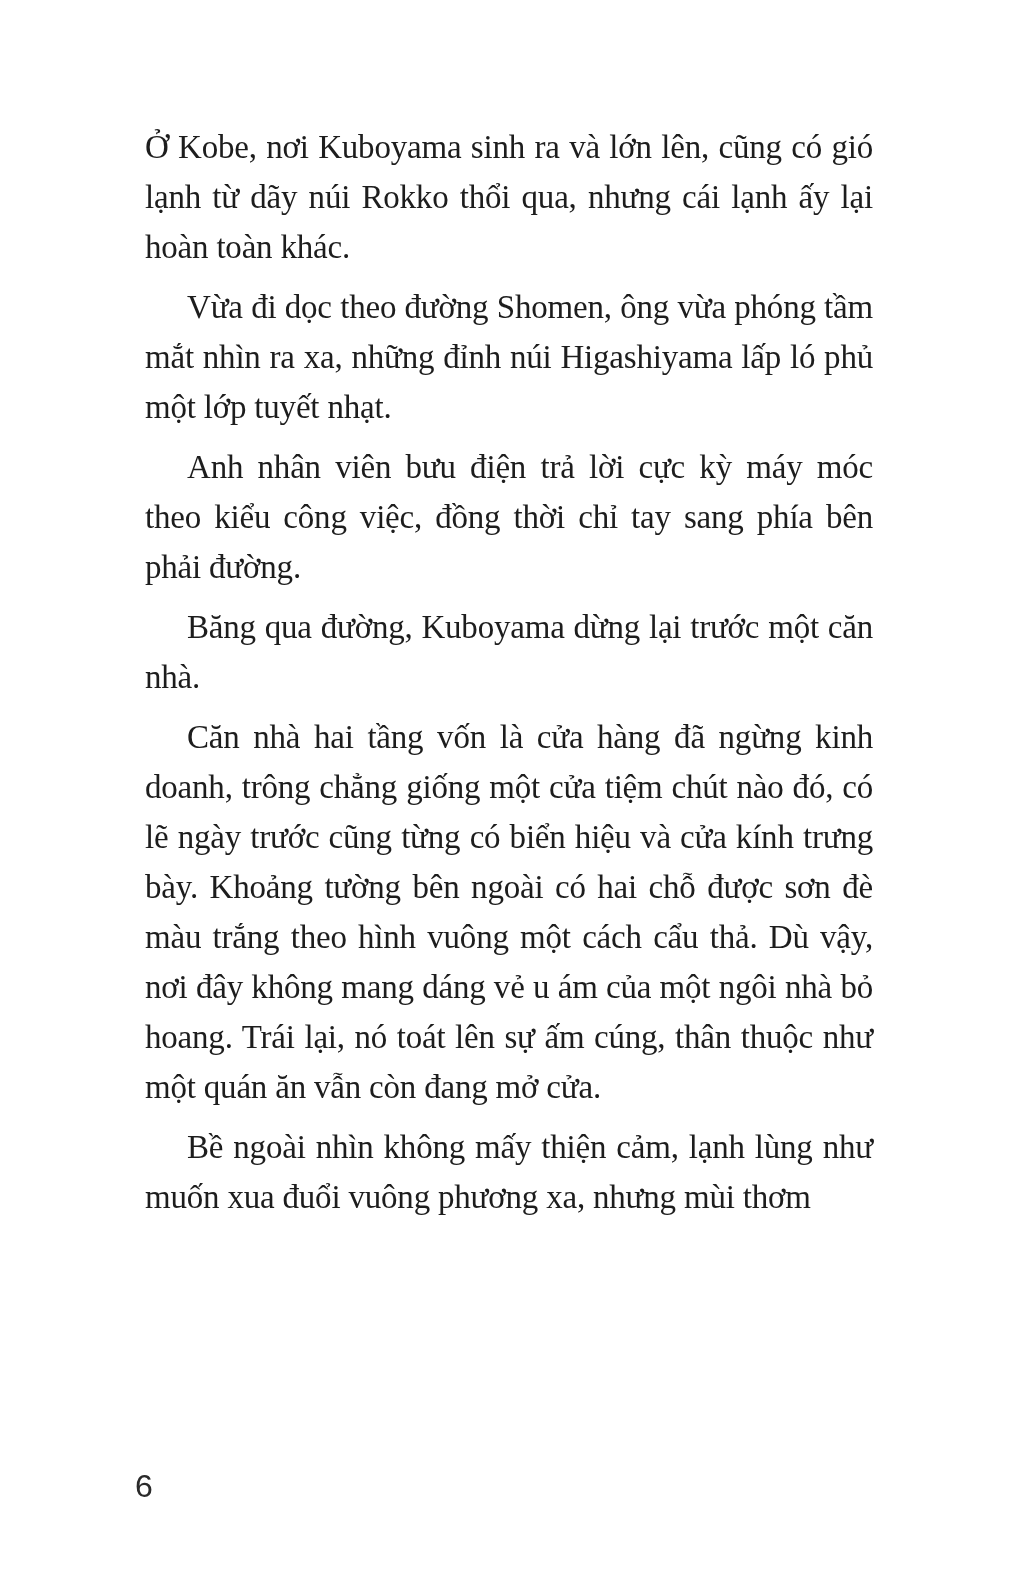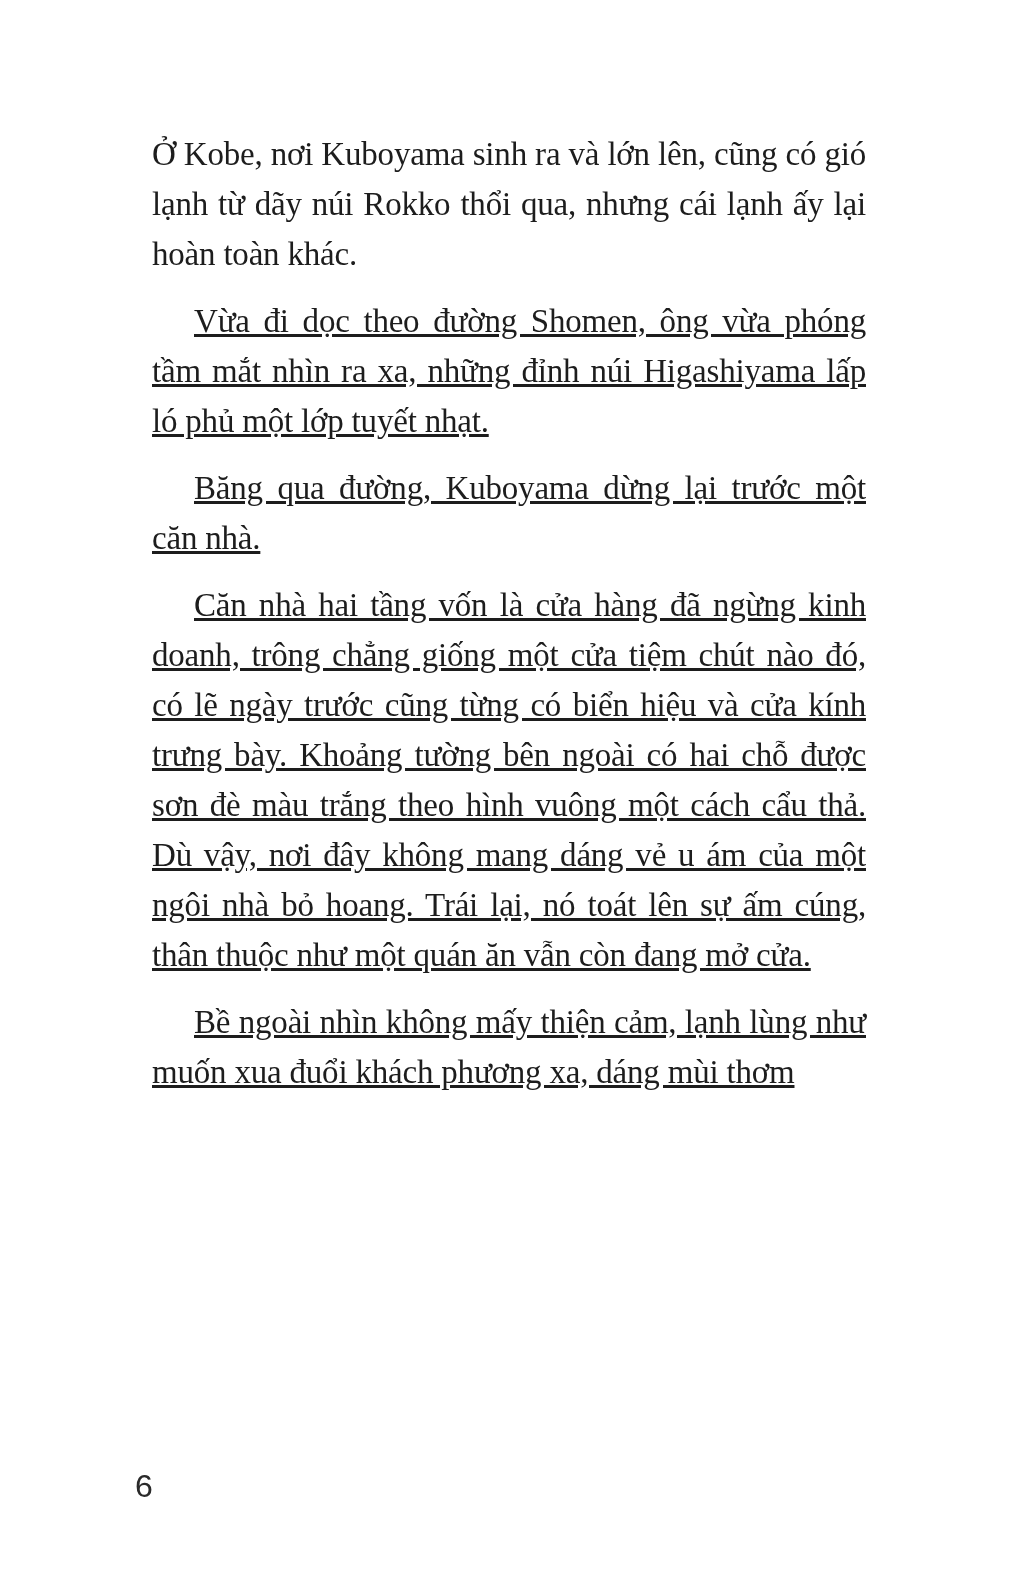--- a/index.html
+++ b/index.html
@@ -20,46 +20,46 @@
     top: 112px;
     width: 748px;
     font-family: "Liberation Serif", "DejaVu Serif", serif;
     font-size: 33px;
     line-height: 50px;
     color: #1d1d1d;
     text-align: justify;
     letter-spacing: -0.2px;
   }
   .text-block p {
-    margin: 17px;
+    margin: 10px;
     padding: 0;
   }
   .text-block p.indent {
     text-indent: 42px;
-    text-decoration: underline;
   }
   .page-number {
     position: absolute;
     left: 135px;
     top: 1468px;
     font-family: "Liberation Sans", "DejaVu Sans", sans-serif;
     font-size: 32px;
     font-weight: 400;
     color: #2a2a2a;
     line-height: 36px;
   }
 </style>
 </head>
 <body>
 
 <div class="page">
 
   <div class="text-block">
     <p>Ở Kobe, nơi Kuboyama sinh ra và lớn lên, cũng có gió lạnh từ dãy núi Rokko thổi qua, nhưng cái lạnh ấy lại hoàn toàn khác.</p>
     <p class="indent">Vừa đi dọc theo đường Shomen, ông vừa phóng tầm mắt nhìn ra xa, những đỉnh núi Higashiyama lấp ló phủ một lớp tuyết nhạt.</p>
+    <p class="indent">Anh nhân viên bưu điện trả lời cực kỳ máy móc theo kiểu công việc, đồng thời chỉ tay sang phía bên phải đường.</p>
     <p class="indent">Băng qua đường, Kuboyama dừng lại trước một căn nhà.</p>
     <p class="indent">Căn nhà hai tầng vốn là cửa hàng đã ngừng kinh doanh, trông chẳng giống một cửa tiệm chút nào đó, có lẽ ngày trước cũng từng có biển hiệu và cửa kính trưng bày. Khoảng tường bên ngoài có hai chỗ được sơn đè màu trắng theo hình vuông một cách cẩu thả. Dù vậy, nơi đây không mang dáng vẻ u ám của một ngôi nhà bỏ hoang. Trái lại, nó toát lên sự ấm cúng, thân thuộc như một quán ăn vẫn còn đang mở cửa.</p>
-    <p class="indent">Bề ngoài nhìn không mấy thiện cảm, lạnh lùng như muốn xua đuổi khách phương xa, dáng mùi thơm</p>
+    <p class="indent">Bề ngoài nhìn không mấy thiện cảm, lạnh lùng như muốn xua đuổi vuông phương xa, nhưng mùi thơm</p>
   </div>
 
   <div class="page-number">6</div>
 
 </div>
 
 </body></html>

